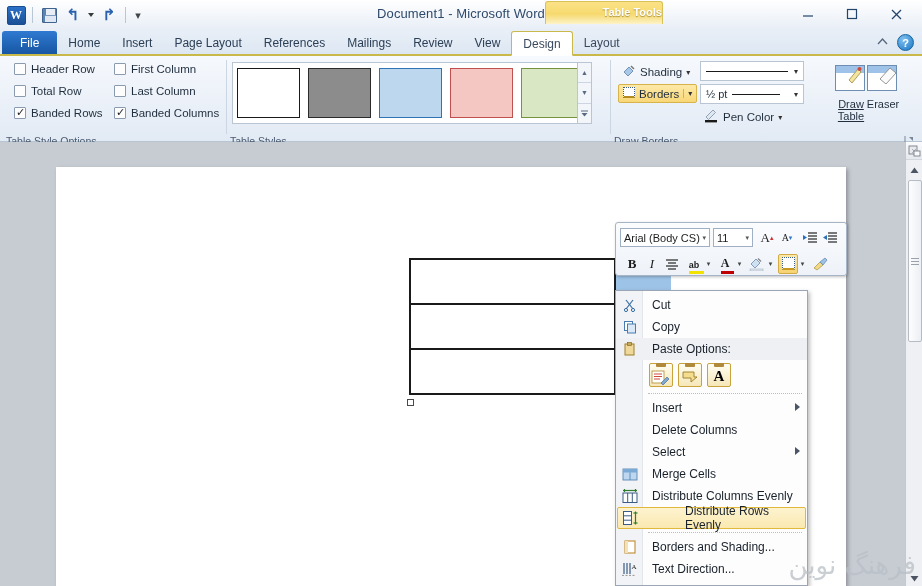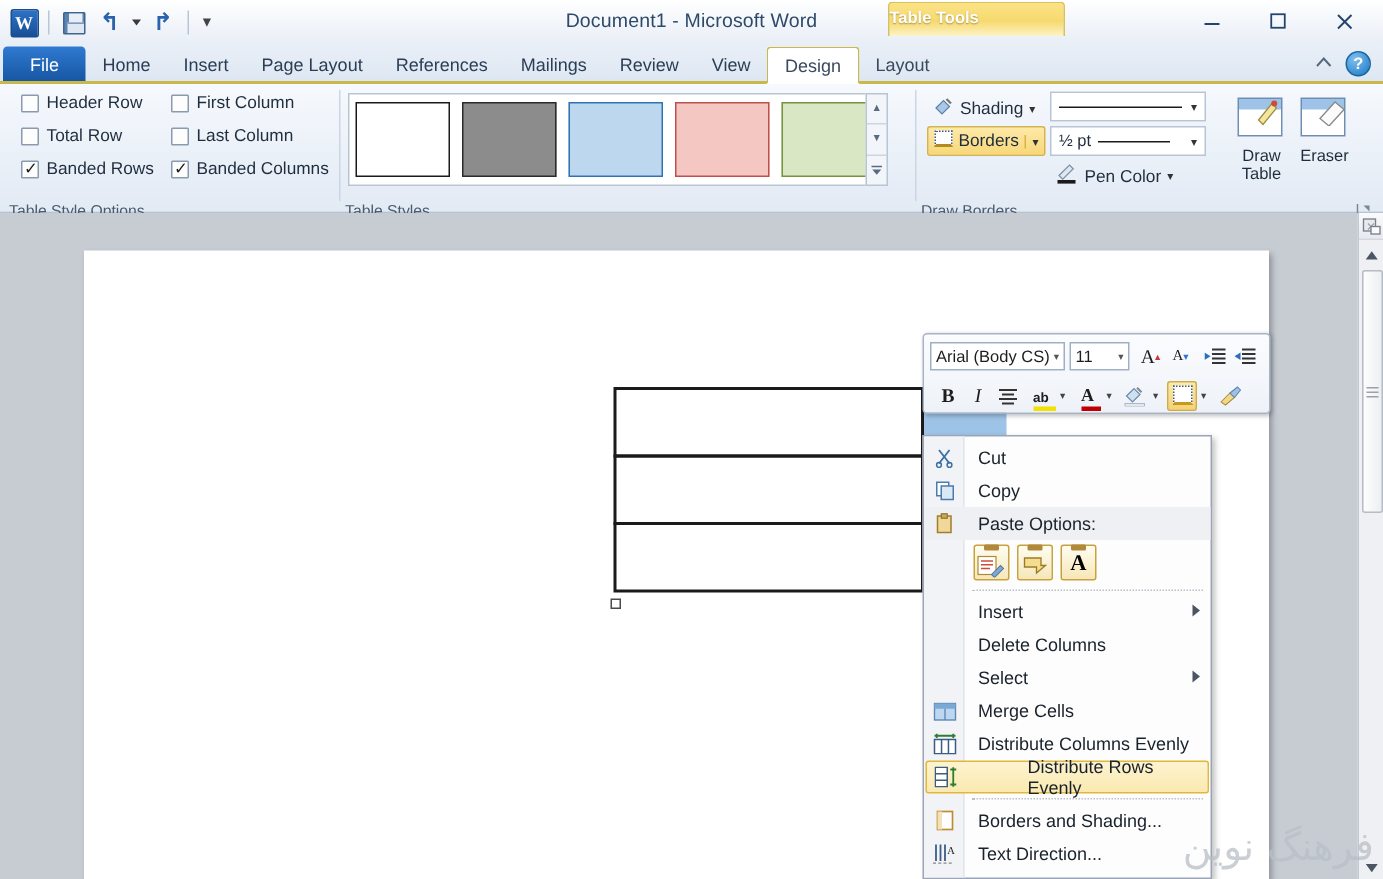--- a/index.html
+++ b/index.html
@@ -36,23 +36,22 @@
   .win-title {
     position: absolute; left: 0; top: 6px; width: 922px; text-align: center;
     font-size: 13px; color: #2e4a6b; letter-spacing: 0.1px;
   }
   .ctxtab-label {
     position: absolute; left: 545px; top: 1px; width: 118px; height: 23px;
     background: linear-gradient(to bottom,#fbe287 0%,#f6d96e 55%,#fdf3c8 100%);
     border: 1px solid #d8c257; border-bottom: none;
     border-radius: 3px 3px 0 0;
     color: #ffffff; font-size: 11px; font-weight: bold;
-    text-align: left; line-height: 21px;
+    text-align: right; line-height: 21px;
     text-shadow: 0 1px 1px rgba(120,95,20,.6);
-    margin-left: 47px;
   }
   .wbtns { position: absolute; right: 4px; top: 2px; display: flex; }
   .wbtn { width: 44px; height: 24px; display: flex; align-items: center; justify-content: center; color: #23456c; font-size: 15px; }
   .wbtn.close { font-size: 17px; }
   .wbtn svg { display:block; }
 
   
   .tabstrip {
     position: absolute; left: 0; top: 30px; width: 922px; height: 26px;
     background: linear-gradient(to bottom,#e9eff7,#dce6f2);
@@ -413,21 +412,21 @@
         <span>
           <svg width="15" height="14" viewBox="0 0 15 14">
             <path d="M2,8 L9,1 L11.5,3.5 L4.5,10.5 Z" fill="#dfe7ef" stroke="#7b8fa6" stroke-width=".8"></path>
             <rect x="1" y="11" width="12" height="2.4" fill="#1a1a1a"></rect>
           </svg>
         </span>
         <span>Pen Color</span>
         <span style="font-size:8px;color:#333">▾</span>
       </div>
 
-      <div class="bigbtn" style="left:204px; top:9px;">
+      <div class="bigbtn" style="left:214px; top:9px;text-decoration:underline;">
         <div class="bigico">
           <div class="tblico"></div>
           <svg style="position:absolute;left:11px;top:-1px" width="20" height="20" viewBox="0 0 20 20">
             <path d="M3,16 L12,5 L15,8 L6,19 Z" fill="#f3e5a0" stroke="#9a8a3a" stroke-width=".8"></path>
             <circle cx="13.5" cy="5" r="2" fill="#d04a3a"></circle>
           </svg>
         </div>
         <span>Draw</span><br>
         <span>Table</span>
       </div>

